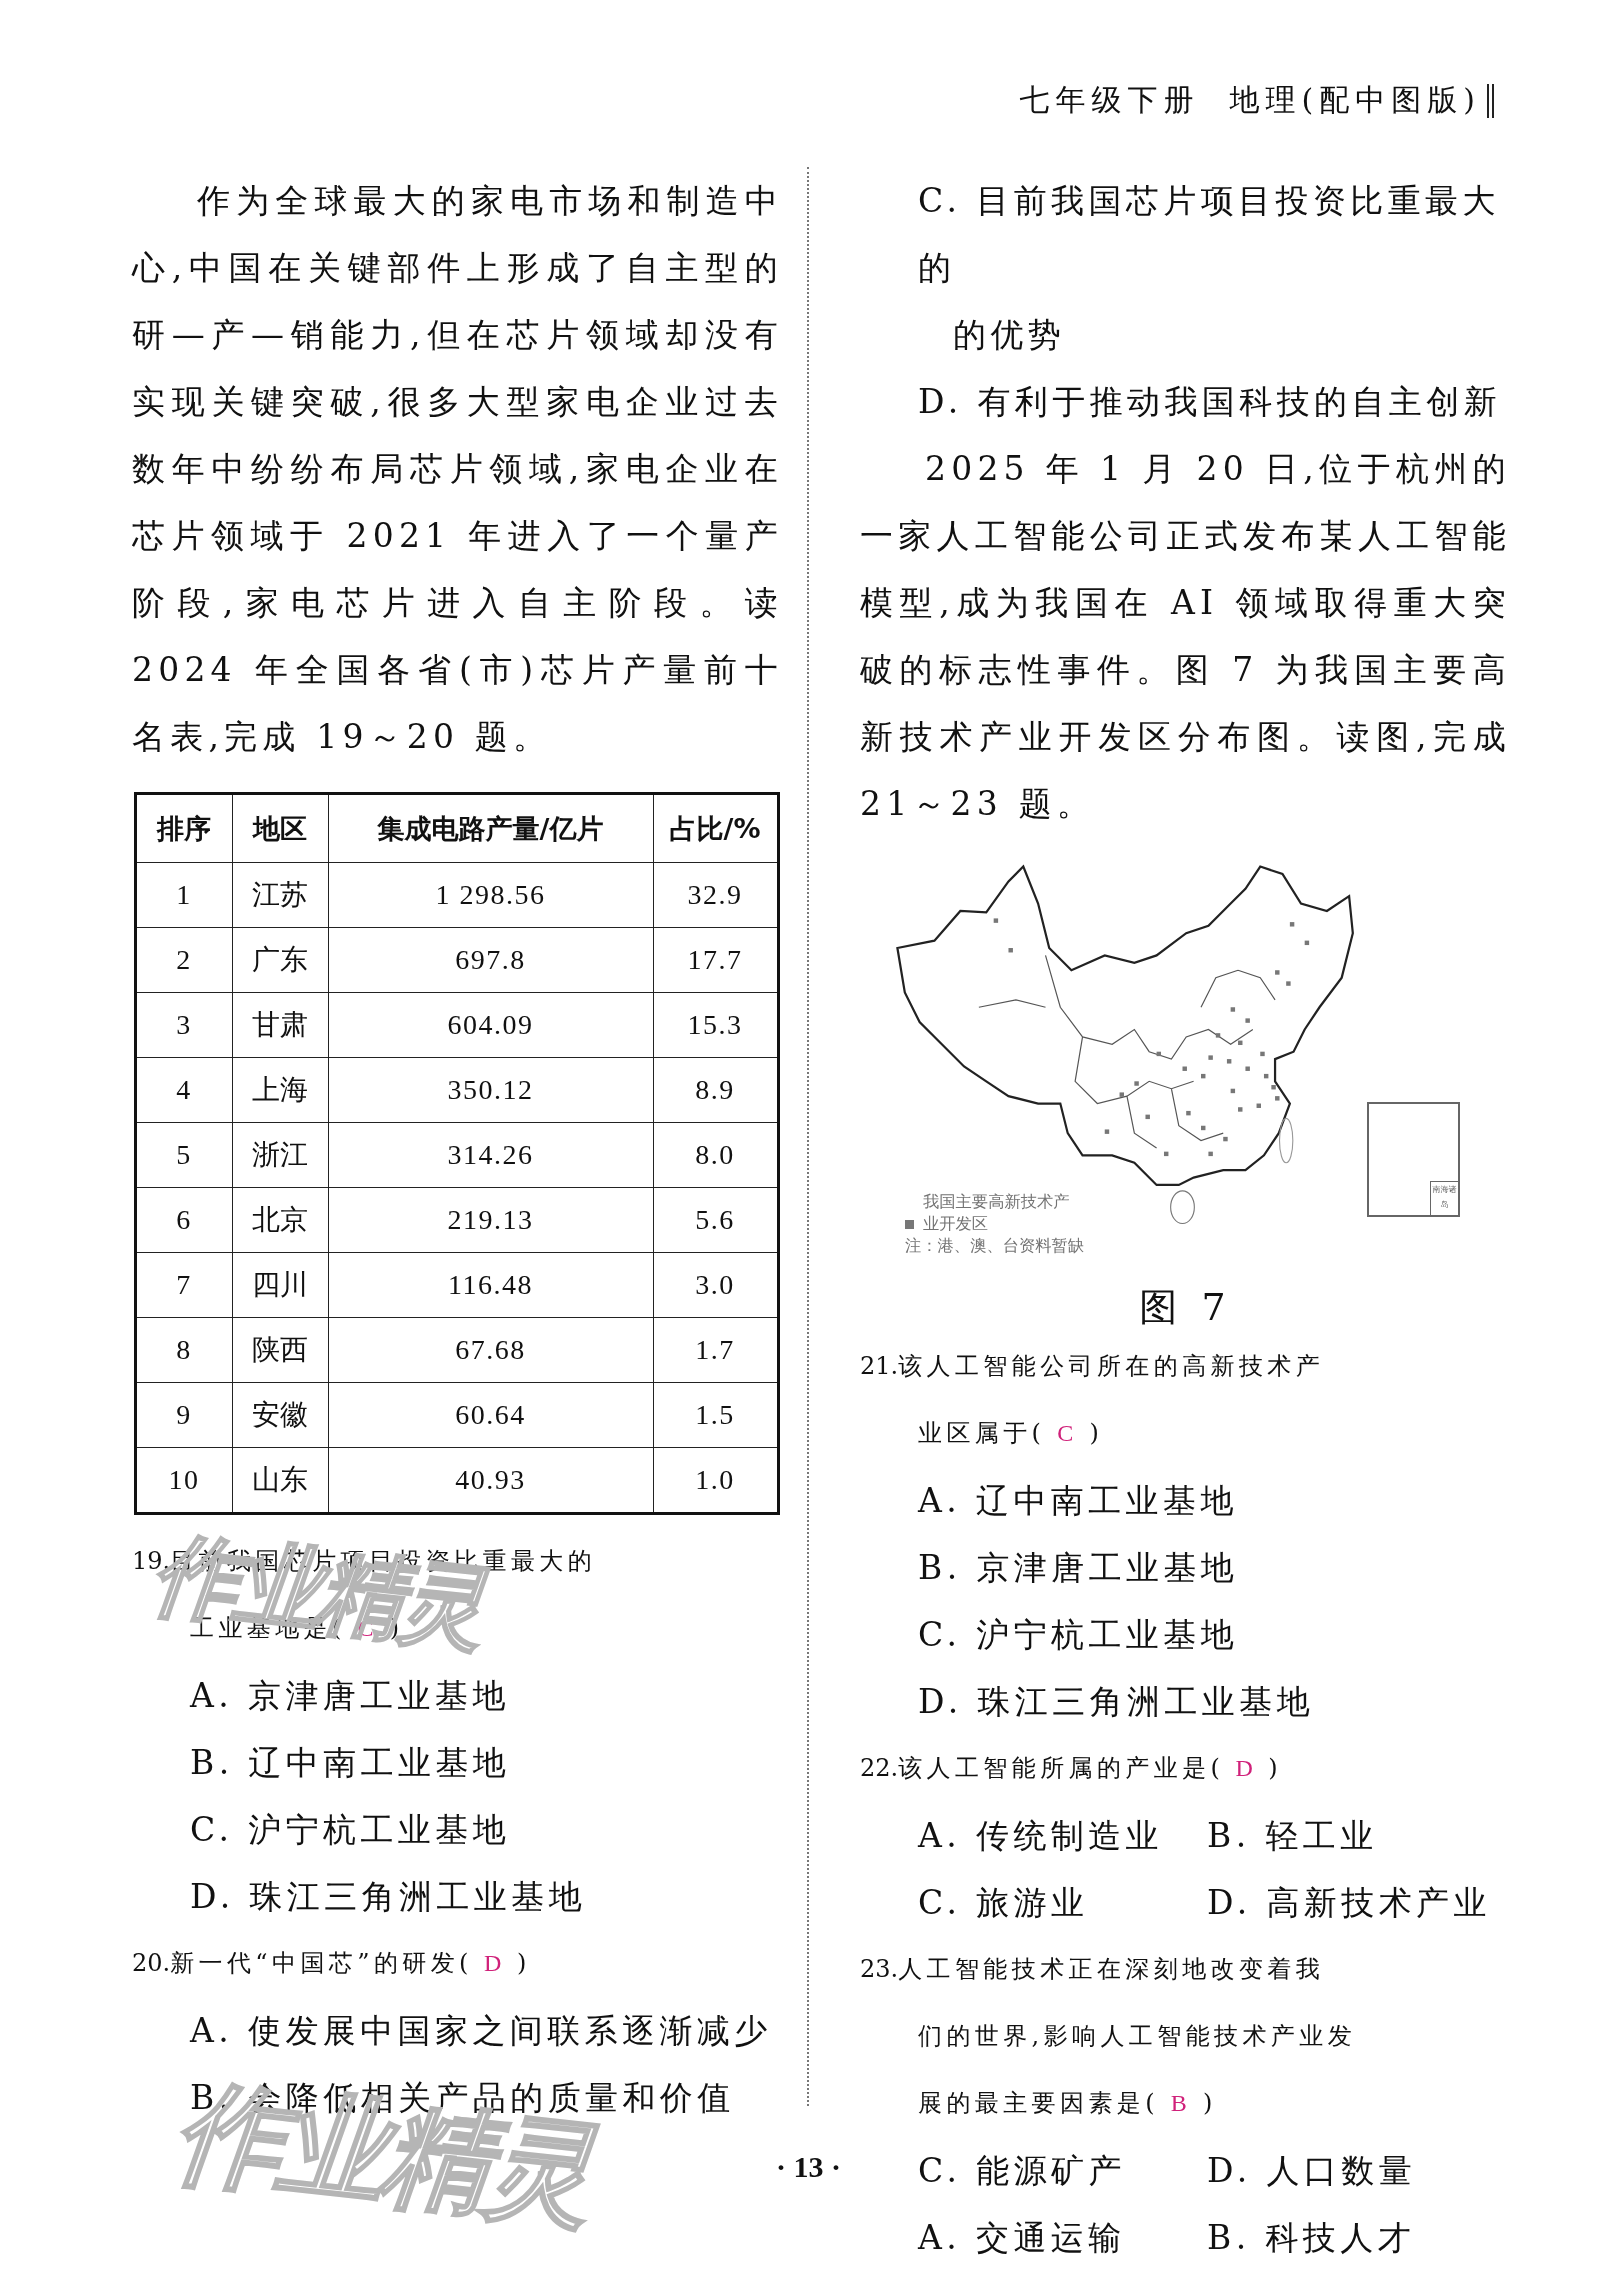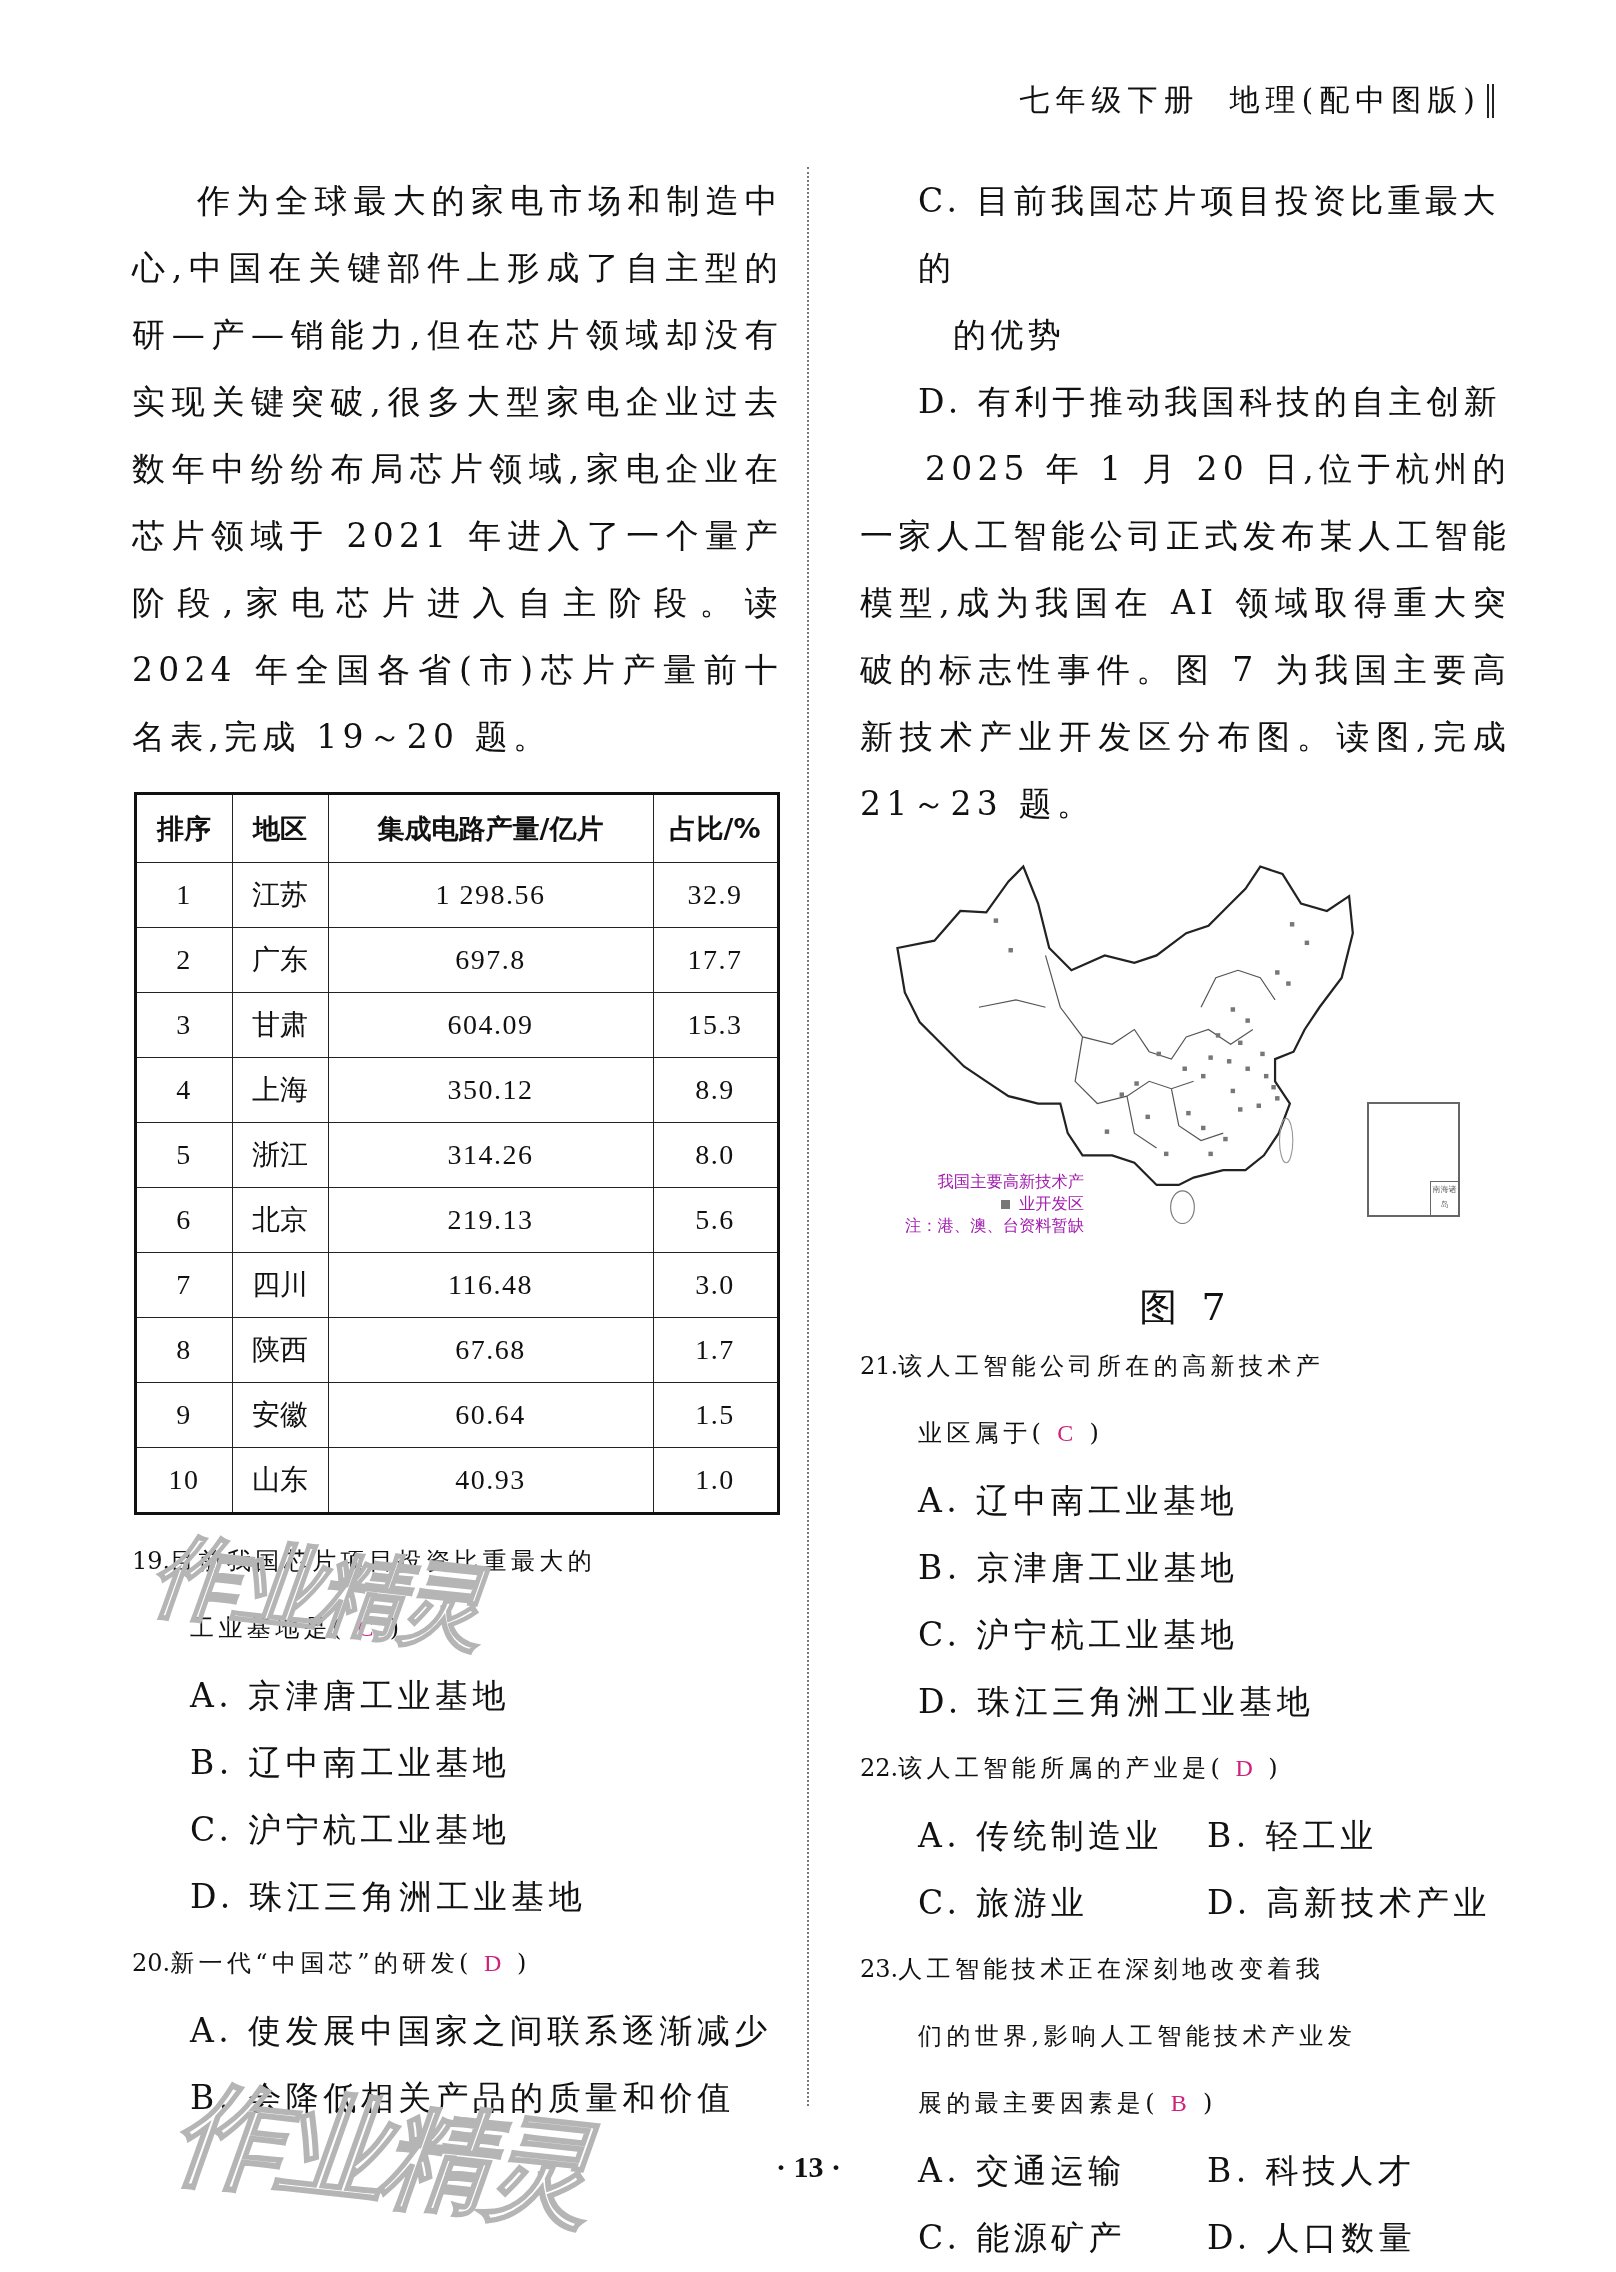--- a/index.html
+++ b/index.html
@@ -32,21 +32,21 @@
   .ans { color: #d0217a; display: inline-block; min-width: 44px; text-align: center; font-family: "Liberation Serif", serif; }
   table.data {
     border-collapse: collapse; margin-top: 22px; margin-left: 1.5px; width: 646px;
     border: 3.7px solid #111; font-size: 28px;
   }
   table.data th, table.data td { border: 1.5px solid #222; text-align: center; height: 64px; padding: 0; }
   table.data th { font-family: "DejaVu Sans", sans-serif; font-weight: bold; font-size: 27px; height: 67px; }
   table.data td.num { font-family: "Liberation Serif", serif; font-size: 28px; letter-spacing: 1.5px; }
   .figure { position: relative; width: 585px; height: 415px; margin: 22px 0 0 30px; }
   .figure svg { position: absolute; left: 0; top: 0; }
-  .legend { position: absolute; left: 15px; top: 312px; font-family: "DejaVu Sans", sans-serif; color: #a21caf; font-size: 16.3px; line-height: 22px; text-align: right; }
+  .legend { position: absolute; left: 15px; top: 332px; font-family: "DejaVu Sans", sans-serif; color: #737373; font-size: 16.3px; line-height: 22px; }
   .legend .dot { display: inline-block; width: 9px; height: 9px; background: #777; margin-right: 9px; vertical-align: middle; }
   .inset { position: absolute; left: 477px; top: 243px; width: 89px; height: 111px; border: 2.2px solid #666; }
   .inset .lbl { position: absolute; right: 0; bottom: 0; width: 27px; height: 33px; border-left: 1.5px solid #666; border-top: 1.5px solid #666; font-size: 8.1px; line-height: 15px; text-align: center; color: #666; font-family: "DejaVu Sans", sans-serif; }
   .caption { text-align: center; font-size: 38px; letter-spacing: 6px; margin: 7.4px 0 0 0; line-height: 52px; }
   .watermark {
     position: absolute; font-family: "DejaVu Sans", sans-serif; font-weight: bold; font-size: 111px;
     color: transparent; -webkit-text-stroke: 2.2px #b5b5b5; letter-spacing: -4.4px;
     transform: skewX(-14deg) rotate(6deg); pointer-events: none;
   }
   .pageno { position: absolute; left: 0; width: 1617px; top: 2150px; text-align: center; font-size: 30px; font-family: "Liberation Serif", serif; font-weight: bold; }
@@ -249,27 +249,27 @@
 
   <div>
     <p class="q">
       <span class="num">23.</span><span>人工智能技术正在深刻地改变着我</span>
     </p>
     <p class="q stem-cont">们的世界,影响人工智能技术产业发</p>
     <p class="q stem-cont">
       <span>展的最主要因素是(</span><span class="ans">B</span><span>)</span>
     </p>
     <div class="opt-row">
+      <p class="opt">C. 能源矿产</p>
+      <p class="opt">D. 人口数量</p>
+    </div>
+    <div class="opt-row">
       <p class="opt">A. 交通运输</p>
       <p class="opt">B. 科技人才</p>
     </div>
-    <div class="opt-row">
-      <p class="opt">C. 能源矿产</p>
-      <p class="opt">D. 人口数量</p>
-    </div>
   </div>
 </div>
 
 <div class="watermark" style="left:155px; top:1532px; font-size:89px;">作业精灵</div>
 <div class="watermark" style="left:178px; top:2080px;">作业精灵</div>
 
 <div class="pageno">· 13 ·</div>
 
 
 </body></html>

